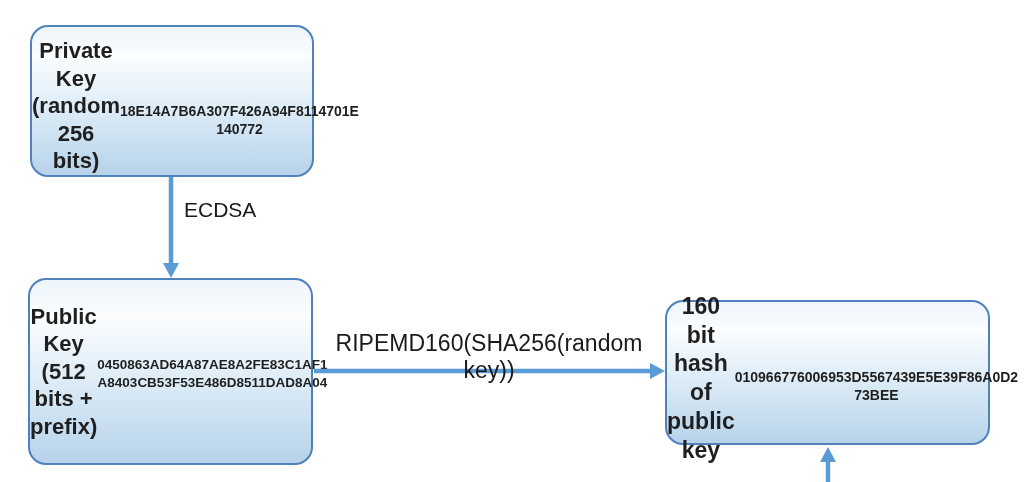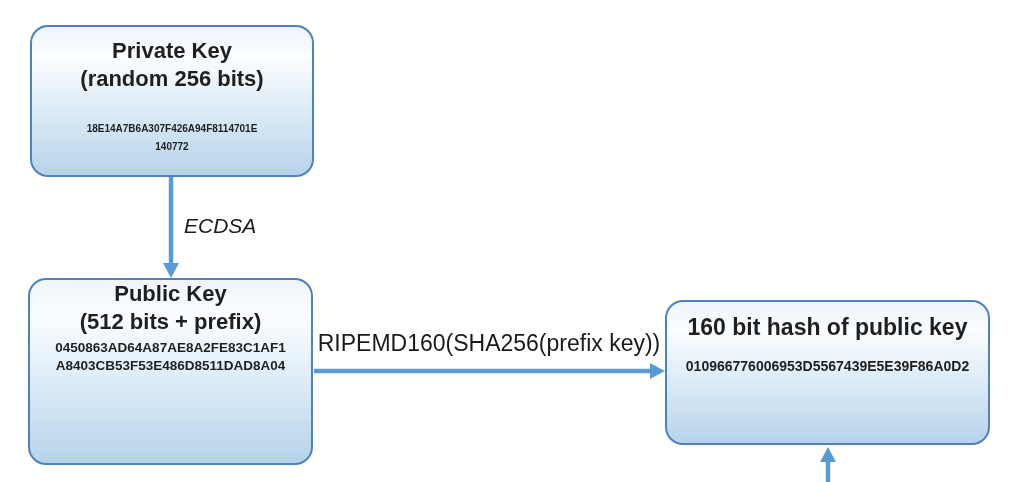--- a/index.html
+++ b/index.html
@@ -13,51 +13,51 @@
     color: #1f1f1f;
   }
   .node {
     position: absolute;
     box-sizing: border-box;
     border: 2.5px solid #4f81bd;
     border-radius: 18px;
     background: linear-gradient(180deg, #eef5fb 0%, #fbfdff 20%, #ddecf7 55%, #b7d3ea 100%);
     text-align: center;
     display: flex;
-    flex-direction: column;
+    flex-direction: row;
     align-items: center;
   }
   .node-title {
     font-size: 22px;
     font-weight: 700;
     line-height: 1.25;
     white-space: pre-line;
   }
   .hex {
     font-weight: 700;
     letter-spacing: 0px;
   }
   .hex span { display: block; }
 
   #private-key-box { left: 30px;  top: 25px;  width: 284px; height: 152px; padding-top: 10px; }
-  #private-key-box .hex { margin-top: 28px; font-size: 10px; line-height: 18px; }
+  #private-key-box .hex { margin-top: 28px; font-size: 14px; line-height: 18px; }
 
   #public-key-box  { left: 28px;  top: 278px; width: 285px; height: 187px; }
   #public-key-box .hex { margin-top: 4px; font-size: 13.5px; line-height: 17.5px; }
 
   #hash-box        { left: 665px; top: 300px; width: 325px; height: 145px; padding-top: 11px; }
   #hash-box .node-title { font-size: 23px; }
   #hash-box .hex { margin-top: 15px; font-size: 14px; line-height: 18px; }
 
   .edge-label {
     position: absolute;
     color: #1a1a1a;
     font-weight: 400;
   }
-  #ecdsa-label { left: 184px; top: 214px; font-size: 21px; font-style: italic; }
+  #ecdsa-label { left: 184px; top: 198px; font-size: 21px; }
   #ripemd-label {
     left: 315px; top: 330px; width: 348px;
     text-align: center; font-size: 23px;
   }
   .arrow { position: absolute; }
 </style>
 </head>
 <body>
 
 <div class="canvas">
@@ -83,26 +83,27 @@
     <div class="hex">
       <span>0450863AD64A87AE8A2FE83C1AF1</span>
       <span>A8403CB53F53E486D8511DAD8A04</span>
     </div>
   </div>
 
   <svg class="arrow" style="left:314px; top:361px;" width="351" height="20" viewBox="0 0 351 20">
     <line x1="0" y1="10" x2="337" y2="10" stroke="#5b9bd5" stroke-width="4.5"></line>
     <polygon points="336,2 336,18 351,10" fill="#5b9bd5"></polygon>
   </svg>
-  <div class="edge-label" id="ripemd-label">RIPEMD160(SHA256(prefix key))</div>
+  <div class="edge-label" id="ripemd-label">RIPEMD160(SHA256(random key))</div>
 
   <div class="node" id="hash-box">
     <div class="node-title">160 bit hash of public key</div>
     <div class="hex">
       <span>010966776006953D5567439E5E39F86A0D2</span>
+      <span>73BEE</span>
     </div>
   </div>
 
   <svg class="arrow" style="left:818px; top:447px;" width="20" height="40" viewBox="0 0 20 40">
     <polygon points="2,15 18,15 10,0" fill="#5b9bd5"></polygon>
     <line x1="10" y1="14" x2="10" y2="40" stroke="#5b9bd5" stroke-width="4.5"></line>
   </svg>
 
 </div>
 

